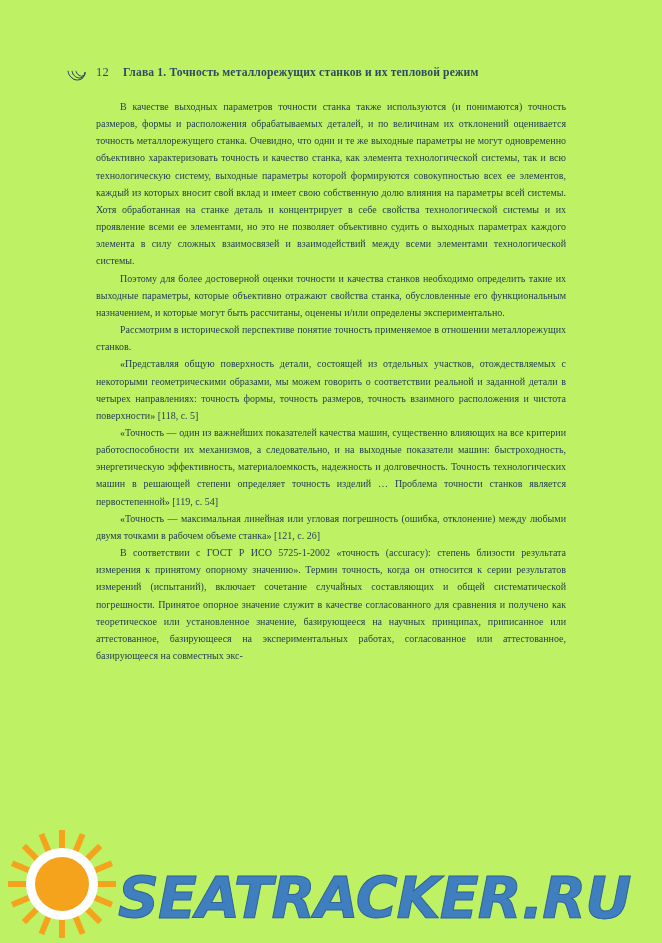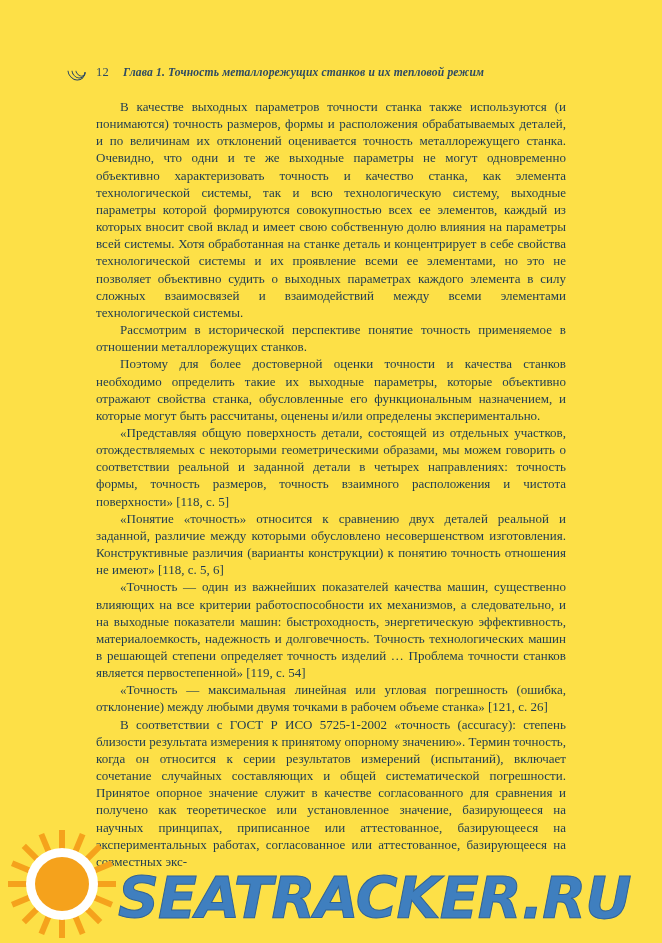--- a/index.html
+++ b/index.html
@@ -10,21 +10,21 @@
   body {
     width: 662px;
     height: 943px;
     position: relative;
     overflow: hidden;
     font-family: "Liberation Serif", serif;
   }
   .page {
     position: absolute;
     inset: 0;
-    background: #fde047;
+    background: #bef264;
     padding-left: 10px;
   }
   
   .header {
     position: absolute;
     top: 58px;
     left: 68px;
     right: 60px;
     height: 28px;
     display: flex;
@@ -50,37 +50,36 @@
   .header-ornament .arc.a3 { left: 8px; top: 5px; width: 7px; height: 9px; transform: rotate(-45deg); }
   .page-number {
     font-size: 12.5px;
     font-weight: normal;
     color: #2d4a63;
     margin-right: 14px;
     letter-spacing: 0.3px;
   }
   .running-title {
     font-size: 11.6px;
-    font-style: italic;
     font-weight: bold;
     color: #2d4a63;
     letter-spacing: 0.15px;
     white-space: nowrap;
   }
   
   .content {
     position: absolute;
     top: 98px;
     left: 96px;
     width: 470px;
     color: #1d3a52;
   }
   .content p {
     margin: 0;
-    font-size: 13px;
+    font-size: 10px;
     line-height: 17.15px;
     text-align: justify;
     text-indent: 24px;
     color: #1d3a52;
     hyphens: manual;
   }
   .content p + p { margin-top: 0; }
   
   .watermark {
     position: absolute;
@@ -150,24 +149,23 @@
       <span class="arc a1"></span>
       <span class="arc a2"></span>
       <span class="arc a3"></span>
     </div>
     <div class="page-number">12</div>
     <div class="running-title">Глава 1. Точность металлорежущих станков и их тепловой режим</div>
   </div>
 
   <div class="content">
     <p>В качестве выходных параметров точности станка также используются (и понимаются) точность размеров, формы и расположения обрабатываемых деталей, и по величинам их отклонений оценивается точность металлорежущего станка. Очевидно, что одни и те же выходные параметры не могут одновременно объективно характеризовать точность и качество станка, как элемента технологической системы, так и всю технологическую систему, выходные параметры которой формируются совокупностью всех ее элементов, каждый из которых вносит свой вклад и имеет свою собственную долю влияния на параметры всей системы. Хотя обработанная на станке деталь и концентрирует в себе свойства технологической системы и их проявление всеми ее элементами, но это не позволяет объективно судить о выходных параметрах каждого элемента в силу сложных взаимосвязей и взаимодействий между всеми элементами технологической системы.</p>
+    <p>Поэтому для более достоверной оценки точности и качества станков необходимо определить такие их выходные параметры, которые объективно отражают свойства станка, обусловленные его функциональным назначением, и которые могут быть рассчитаны, оценены и/или определены экспериментально.</p>
     <p>Рассмотрим в исторической перспективе понятие точность применяемое в отношении металлорежущих станков.</p>
-    <p>Поэтому для более достоверной оценки точности и качества станков необходимо определить такие их выходные параметры, которые объективно отражают свойства станка, обусловленные его функциональным назначением, и которые могут быть рассчитаны, оценены и/или определены экспериментально.</p>
     <p>«Представляя общую поверхность детали, состоящей из отдельных участков, отождествляемых с некоторыми геометрическими образами, мы можем говорить о соответствии реальной и заданной детали в четырех направлениях: точность формы, точность размеров, точность взаимного расположения и чистота поверхности» [118, с. 5]</p>
-    <p>«Понятие «точность» относится к сравнению двух деталей реальной и заданной, различие между которыми обусловлено несовершенством изготовления. Конструктивные различия (варианты конструкции) к понятию точность отношения не имеют» [118, с. 5, 6]</p>
     <p>«Точность — один из важнейших показателей качества машин, существенно влияющих на все критерии работоспособности их механизмов, а следовательно, и на выходные показатели машин: быстроходность, энергетическую эффективность, материалоемкость, надежность и долговечность. Точность технологических машин в решающей степени определяет точность изделий … Проблема точности станков является первостепенной» [119, с. 54]</p>
     <p>«Точность — максимальная линейная или угловая погрешность (ошибка, отклонение) между любыми двумя точками в рабочем объеме станка» [121, с. 26]</p>
     <p>В соответствии с ГОСТ Р ИСО 5725-1-2002 «точность (accuracy): степень близости результата измерения к принятому опорному значению». Термин точность, когда он относится к серии результатов измерений (испытаний), включает сочетание случайных составляющих и общей систематической погрешности. Принятое опорное значение служит в качестве согласованного для сравнения и получено как теоретическое или установленное значение, базирующееся на научных принципах, приписанное или аттестованное, базирующееся на экспериментальных работах, согласованное или аттестованное, базирующееся на совместных экс-</p>
   </div>
 
   <div class="watermark">
     <div class="sun">
       <span class="ray" style="transform: rotate(0deg);"></span>
       <span class="ray" style="transform: rotate(22.5deg);"></span>
       <span class="ray" style="transform: rotate(45deg);"></span>

